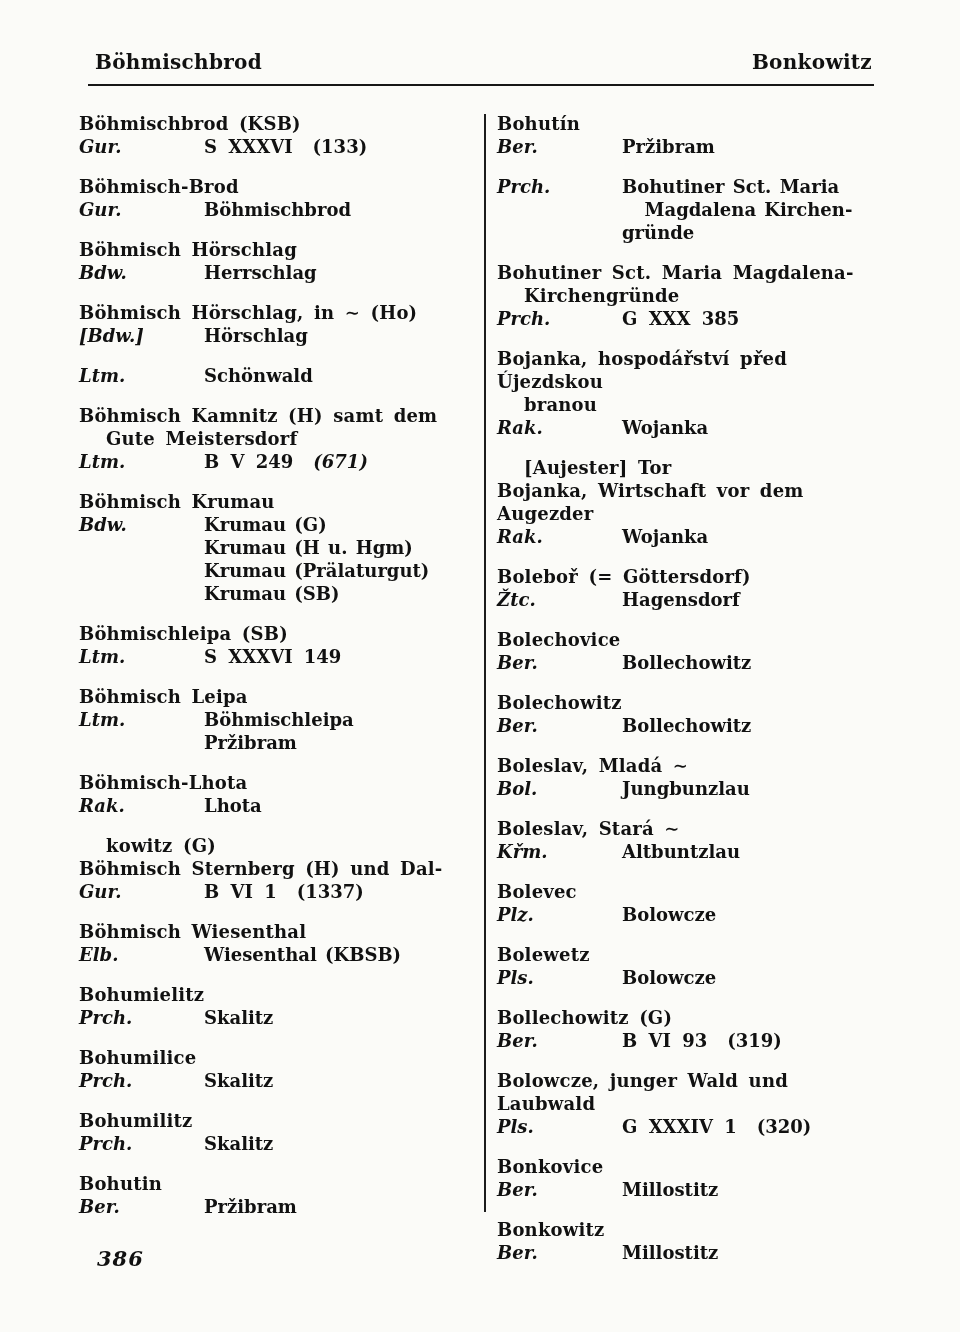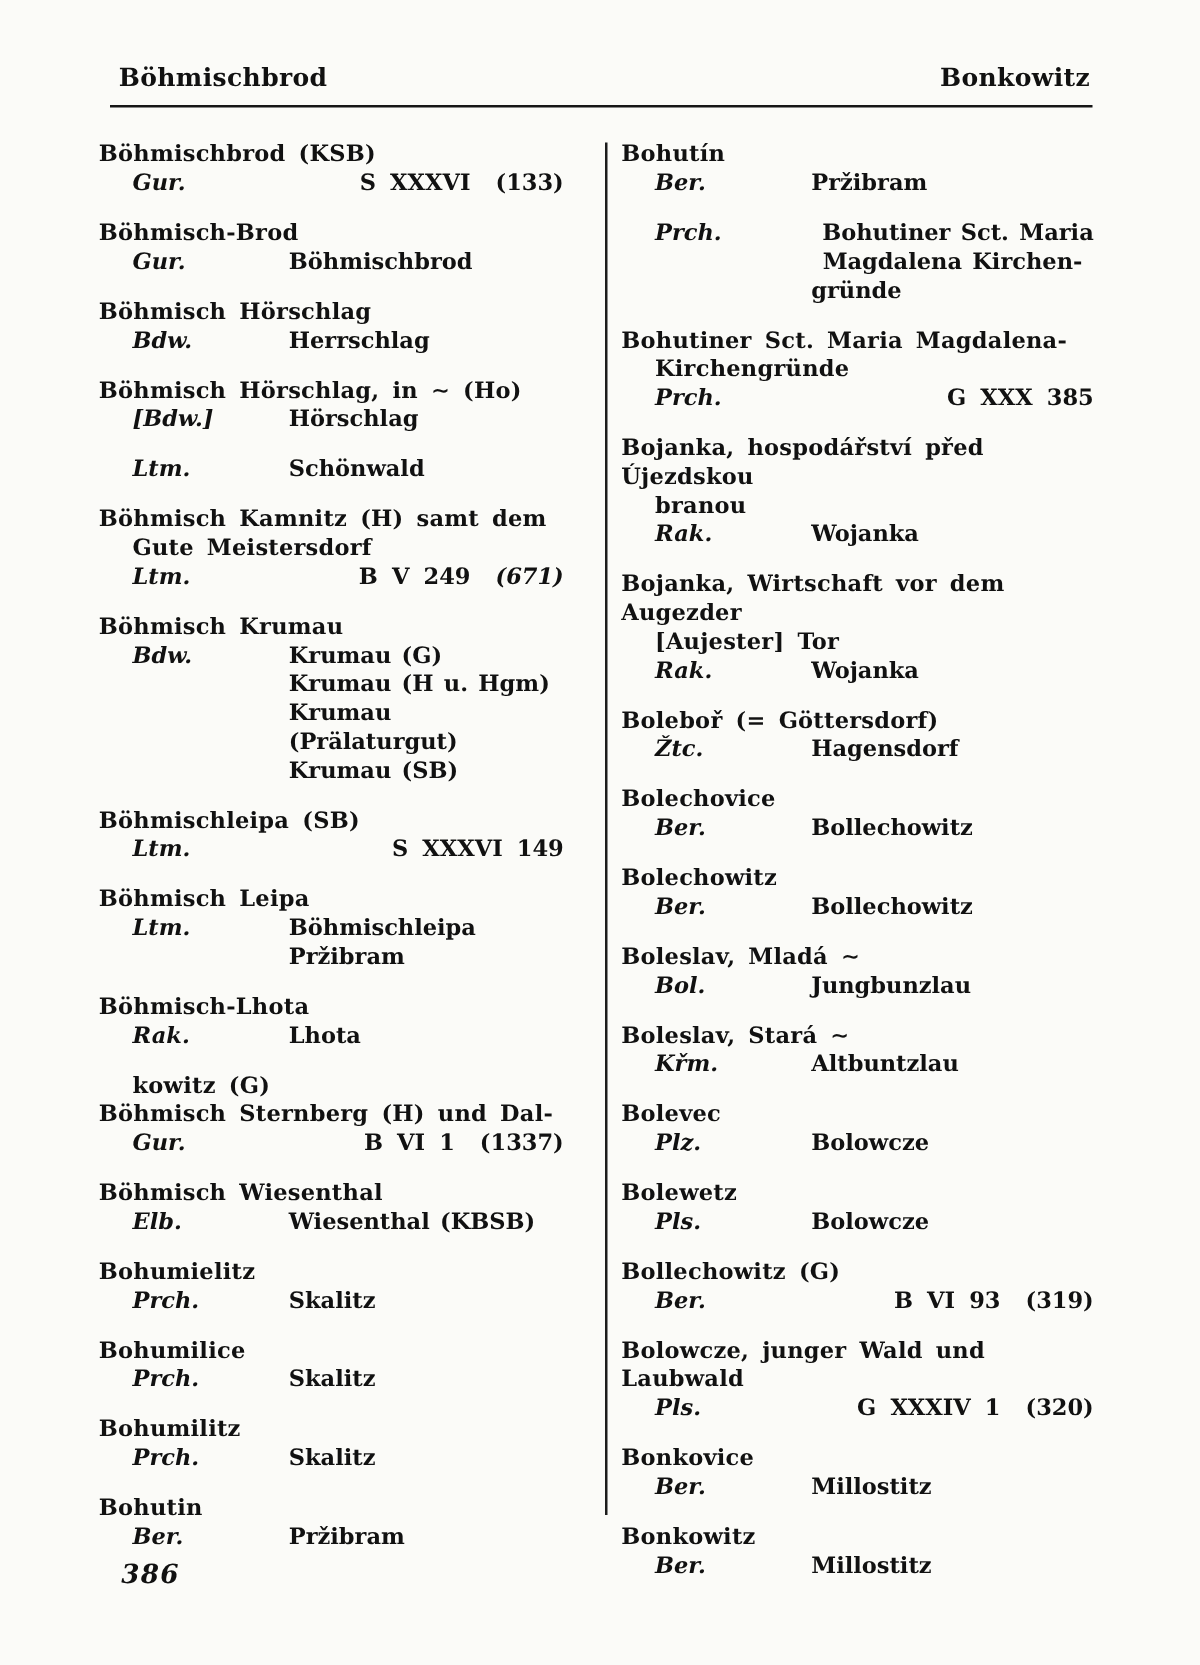--- a/index.html
+++ b/index.html
@@ -51,30 +51,28 @@
   .head-line {
     font-weight: bold;
     word-spacing: 4px;
     letter-spacing: 0.2px;
   }
   .head-line.cont { padding-left: 27px; }
   .entry-body { display: flex; align-items: flex-start; }
   .abbr {
     flex: 0 0 auto;
     width: 125px;
-    margin-left: 27px;
     font-style: italic;
     font-weight: bold;
     word-spacing: 2px;
   }
   .glosses { flex: 1 1 auto; }
   .gloss-line { font-weight: bold; word-spacing: 2px; }
   .ref {
     flex: 1 1 auto;
-    text-align: right;
     font-weight: bold;
     white-space: nowrap;
     word-spacing: 5px;
   }
   .ref-num { display: inline-block; margin-left: 20px; }
   .ref-num.italic { font-style: italic; }
   .footer-page-number {
     position: absolute;
     left: 97px;
     top: 1246px;
@@ -245,21 +243,21 @@
         <span class="abbr">Ber.</span>
         <span class="glosses">
           <span class="gloss-line" style="display: block;">Pržibram</span>
         </span>
       </div>
     </div>
     <div class="entry">
       <div class="entry-body">
         <span class="abbr">Prch.</span>
         <span class="glosses">
-          <span class="gloss-line" style="display: block; text-align: right;">Bohutiner Sct. Maria</span>
+          <span class="gloss-line" style="display: block;">Bohutiner Sct. Maria</span>
           <span class="gloss-line" style="display: block; text-align: center;">Magdalena Kirchen-</span>
           <span class="gloss-line" style="display: block;">gründe</span>
         </span>
       </div>
     </div>
     <div class="entry">
       <div class="head-line">Bohutiner Sct. Maria Magdalena-</div>
       <div class="head-line cont">Kirchengründe</div>
       <div class="entry-body">
         <span class="abbr">Prch.</span>
@@ -270,22 +268,22 @@
       <div class="head-line">Bojanka, hospodářství před Újezdskou</div>
       <div class="head-line cont">branou</div>
       <div class="entry-body">
         <span class="abbr">Rak.</span>
         <span class="glosses">
           <span class="gloss-line" style="display: block;">Wojanka</span>
         </span>
       </div>
     </div>
     <div class="entry">
+      <div class="head-line cont">[Aujester] Tor</div>
       <div class="head-line">Bojanka, Wirtschaft vor dem Augezder</div>
-      <div class="head-line cont">[Aujester] Tor</div>
       <div class="entry-body">
         <span class="abbr">Rak.</span>
         <span class="glosses">
           <span class="gloss-line" style="display: block;">Wojanka</span>
         </span>
       </div>
     </div>
     <div class="entry">
       <div class="head-line">Boleboř (= Göttersdorf)</div>
       <div class="entry-body">

